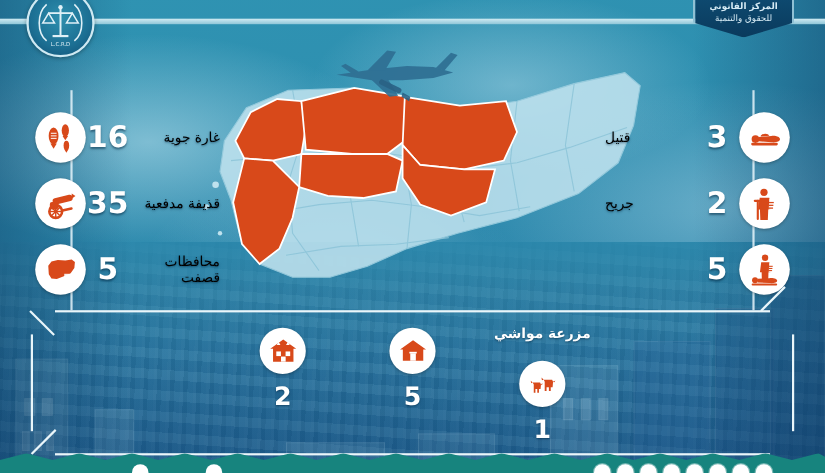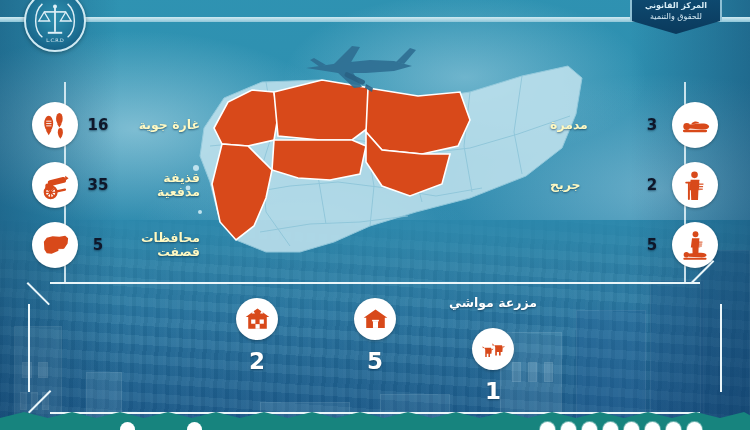--- a/index.html
+++ b/index.html
@@ -111,25 +111,25 @@
     flex:0 0 auto; width:46px; height:46px; border-radius:50%;
     background:#ffffff; display:flex; align-items:center; justify-content:center;
     box-shadow:0 1px 3px rgba(0,0,0,.28); position:relative; z-index:22;
   }
   .col.left .bubble{ margin-left:18px; }
   .col.right .bubble{ margin-right:18px; }
   .bubble svg{ width:31px; height:31px; }
 
   .num{
     flex:0 0 auto; width:40px; text-align:center;
-    color:#0f172a; font-size:15px; font-weight:bold; line-height:1;
+    color:#ffffff; font-size:27px; font-weight:bold; line-height:1;
     text-shadow:0 1px 2px rgba(4,40,66,.55);
   }
   .lbl{
-    flex:1 1 auto; color:#fef9c3; direction:rtl; font-size:12.5px; font-weight:bold;
+    flex:1 1 auto; color:#000000; direction:rtl; font-size:12.5px; font-weight:normal;
     line-height:14px; text-shadow:0 1px 2px rgba(4,40,66,.6);
   }
   .col.left .lbl{ text-align:right; padding-right:4px; }
   .col.right .lbl{ text-align:left; padding-left:4px; }
 
   
   .panel{
     position:absolute; left:28px; top:282px; width:694px; height:132px; z-index:24;
   }
   .panel .frame{ position:absolute; inset:0; }
@@ -361,21 +361,21 @@
     <div class="stat">
       <div class="bubble">
         <svg viewBox="0 0 32 32" xmlns="http://www.w3.org/2000/svg" fill="#d8491a">
           <circle cx="7" cy="17" r="3.6"></circle>
           <path d="M10 15 L22 14 C27 13.6 30 15.4 30 17.2 C30 19 27 20.4 22 20 L10 19 Z"></path>
           <path d="M12 13.6 C15 11 19 11.6 20 13.8 L12 14.6 Z"></path>
           <rect x="3" y="20.5" width="25" height="2.4" rx="1.2"></rect>
         </svg>
       </div>
       <div class="num">3</div>
-      <div class="lbl">مدمرة</div>
+      <div class="lbl">قتيل</div>
     </div>
 
     <div class="stat">
       <div class="bubble">
         <svg viewBox="0 0 32 32" xmlns="http://www.w3.org/2000/svg" fill="#d8491a">
           <circle cx="15" cy="5" r="3.4"></circle>
           <path d="M11 10 L20 10 L21.5 21 L19 21 L18.6 31 L11.6 31 L11.2 21 L9.4 21 Z"></path>
           <path d="M20 11 L24 14 L22 22 L19.4 21 Z" fill="#ffffff" opacity=".92"></path>
           <g fill="#d8491a">
             <rect x="19.6" y="14" width="4.6" height="1.2"></rect>

